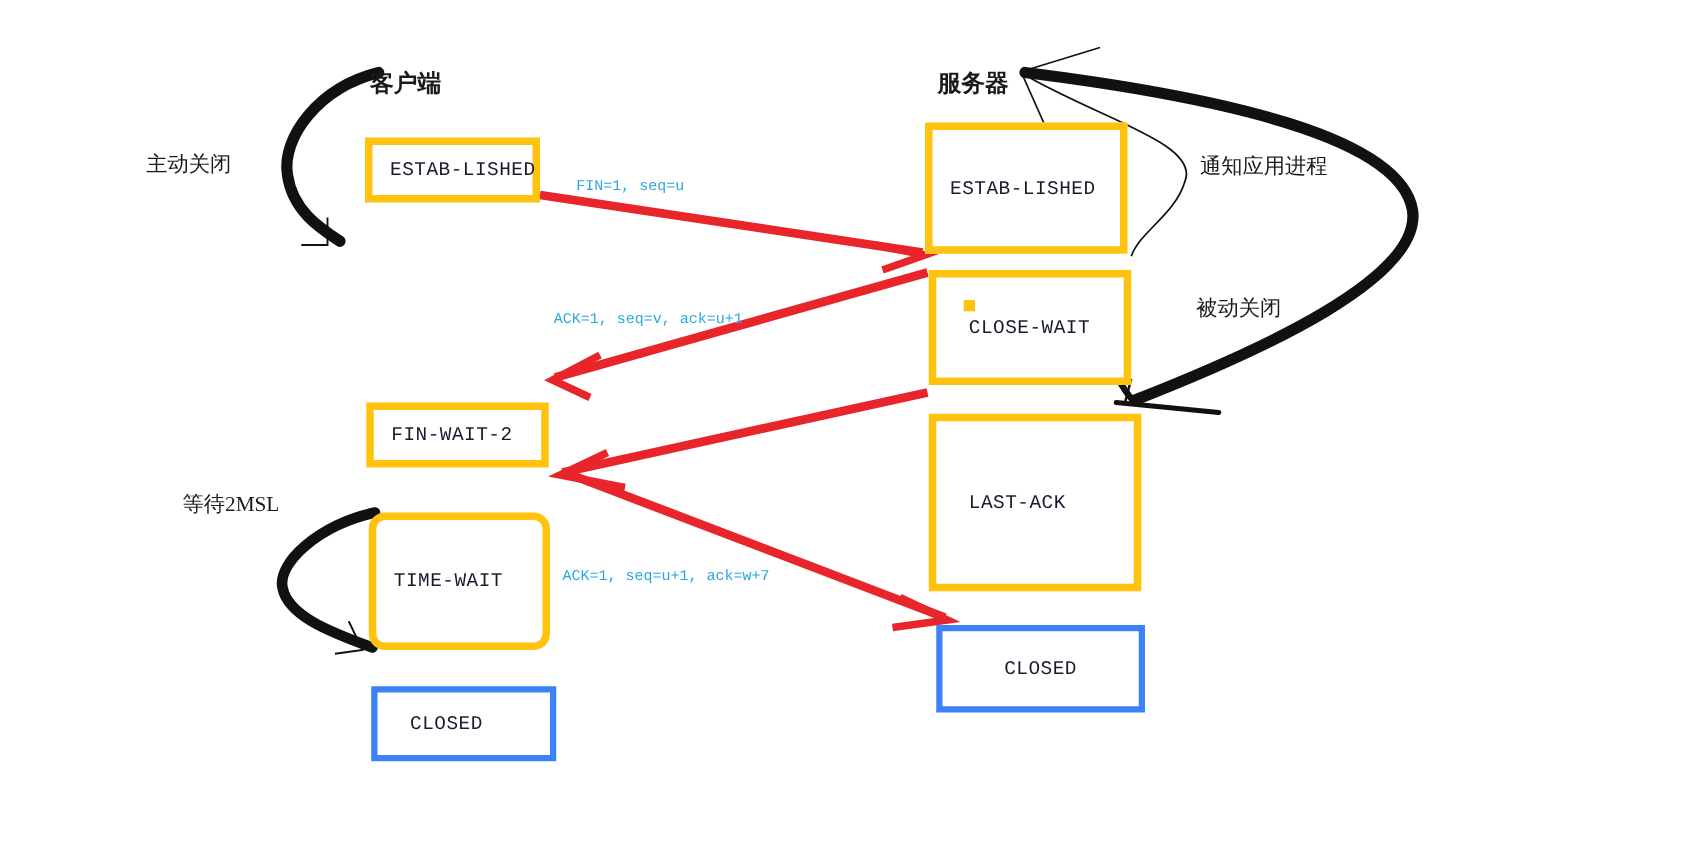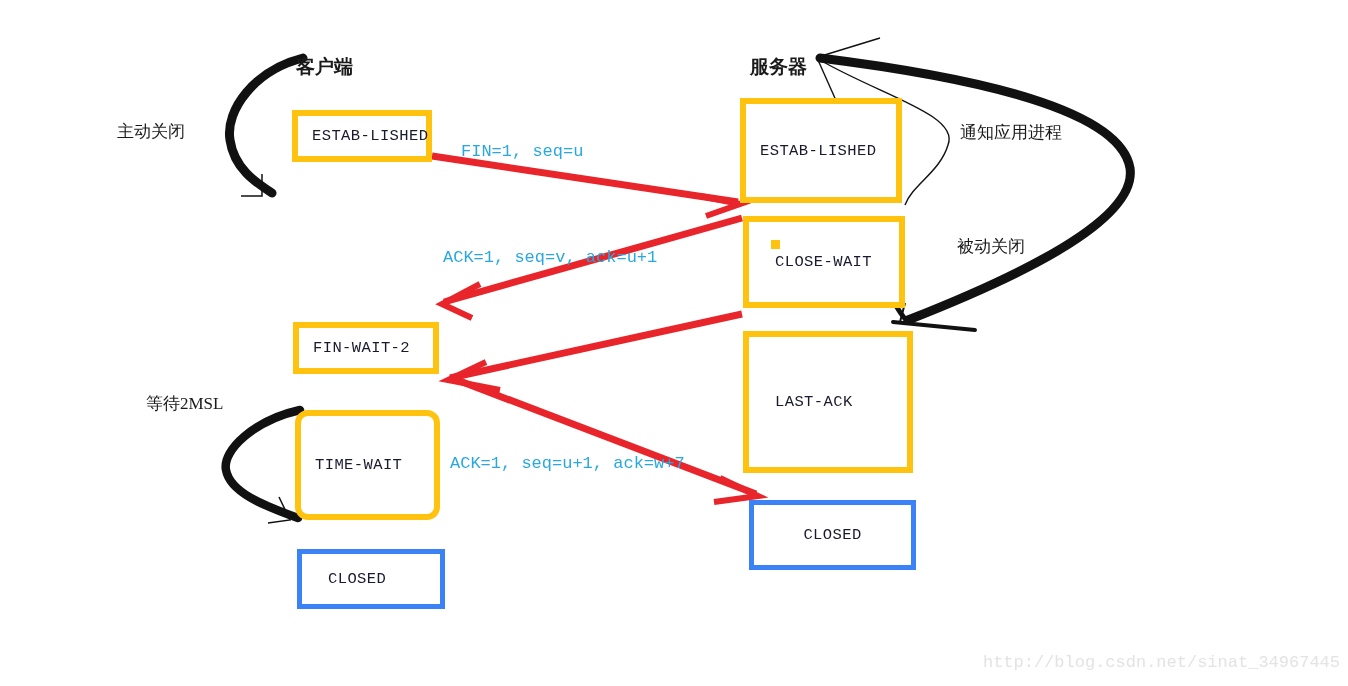--- a/index.html
+++ b/index.html
@@ -89,21 +89,21 @@
   }
   .cn-label.bold {
     font-weight: bold;
     font-size: 19px;
   }
 
   
   .msg-label {
     position: absolute;
     font-family: "Liberation Mono", "DejaVu Sans Mono", monospace;
-    font-size: 17px;
+    font-size: 12px;
     color: #29A8E0;
     white-space: nowrap;
     letter-spacing: 0px;
   }
 
   
   #watermark {
     position: absolute;
     right: 8px;
     bottom: 14px;
@@ -217,15 +217,14 @@
     <span class="state-label centered">CLOSED</span>
   </div>
 
   <div class="msg-label" style="left:461px; top:142px;">FIN=1, seq=u</div>
 
   <div class="msg-label" style="left:443px; top:248px;">ACK=1, seq=v, ack=u+1</div>
 
 
   <div class="msg-label" style="left:450px; top:454px;">ACK=1, seq=u+1, ack=w+7</div>
 
-  <div id="watermark">http://blog.csdn.net/sinat_34967445</div>
 
 </div>
 
 </body></html>

